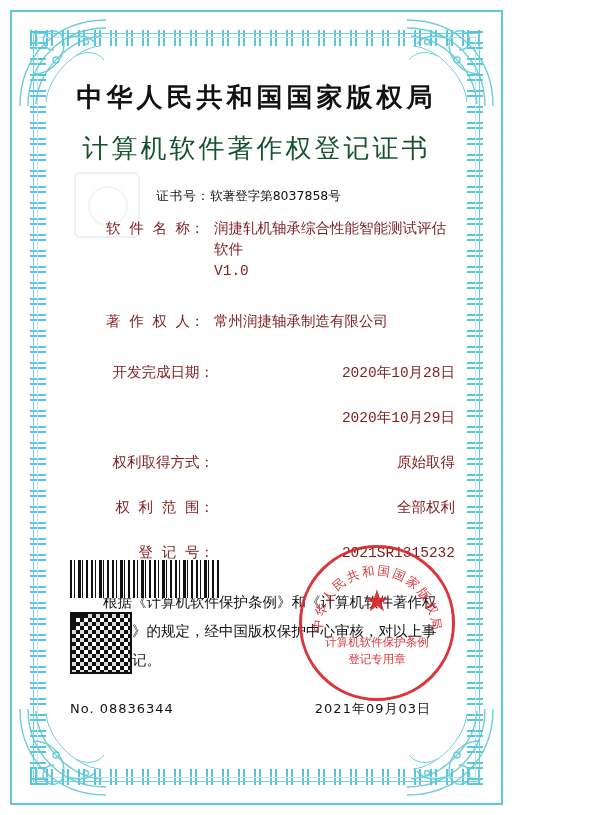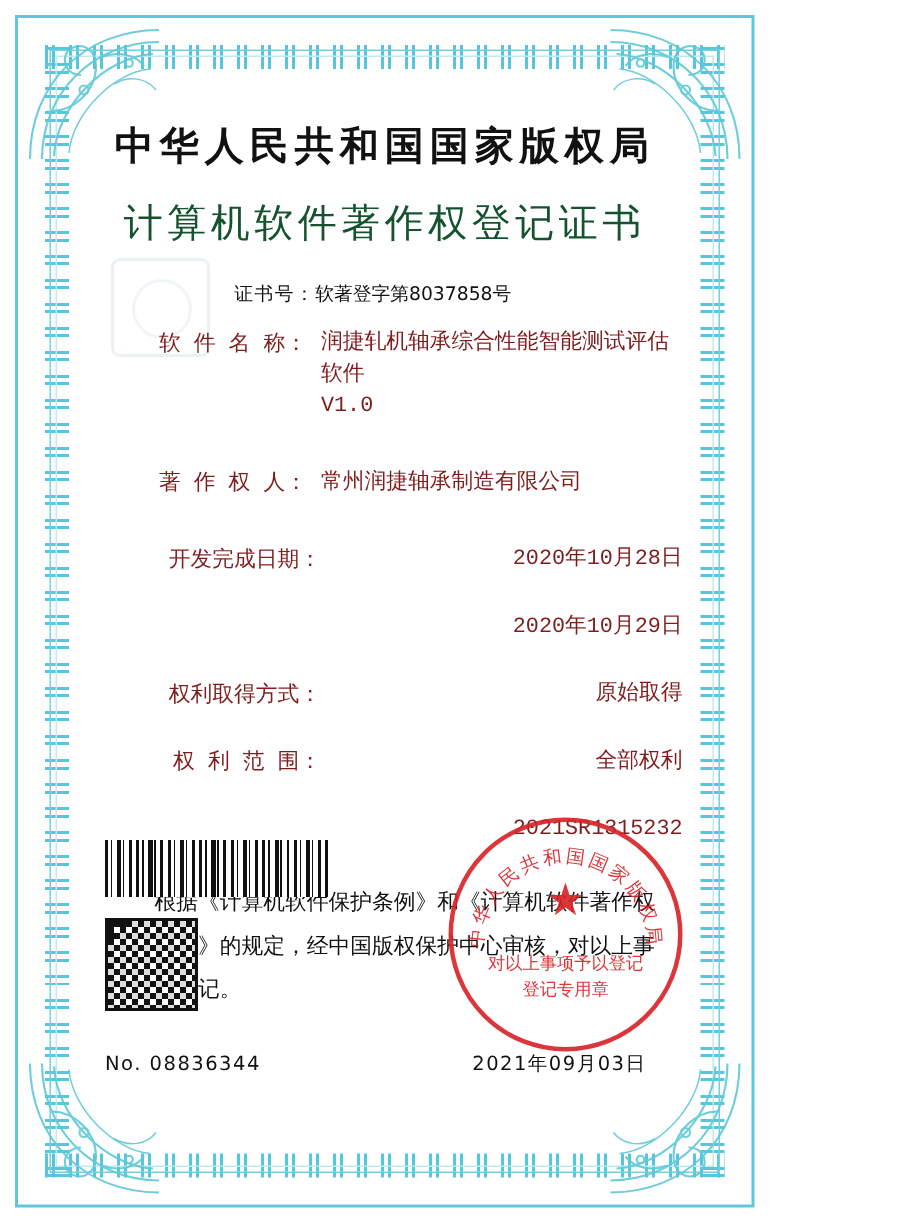--- a/index.html
+++ b/index.html
@@ -376,20 +376,21 @@
       </div>
       <div class="field-row">
         <div class="field-label">权利取得方式：</div>
         <div class="field-value">原始取得</div>
       </div>
       <div class="field-row">
         <div class="field-label">权 利 范 围：</div>
         <div class="field-value">全部权利</div>
       </div>
       <div class="field-row">
+        <div class="field-label">登 记 号：</div>
         <div class="field-value">2021SR1315232</div>
       </div>
     </div>
 
     <div class="paragraph">根据《计算机软件保护条例》和《计算机软件著作权登记办法》的规定，经中国版权保护中心审核，对以上事项予以登记。</div>
 
   </div>
 
   <div class="codes">
     <div class="barcode"></div>
@@ -400,21 +401,21 @@
     <svg class="seal-arc" viewBox="0 0 150 150">
       <defs>
         <path id="arcpath" d="M 20 82 A 55 55 0 0 1 130 82" fill="none"></path>
       </defs>
       <text>
         <textPath href="#arcpath" startOffset="50%" text-anchor="middle">中华人民共和国国家版权局</textPath>
       </text>
     </svg>
     <div class="seal-star">★</div>
     <div class="seal-lines">
-      <div>对以上事项予以登记</div>
+      <div>计算机软件保护条例</div>
       <div>登记专用章</div>
     </div>
   </div>
 
   <div class="footer">
     <div class="serial">No. 08836344</div>
     <div class="date">2021年09月03日</div>
   </div>
 
 </div>

